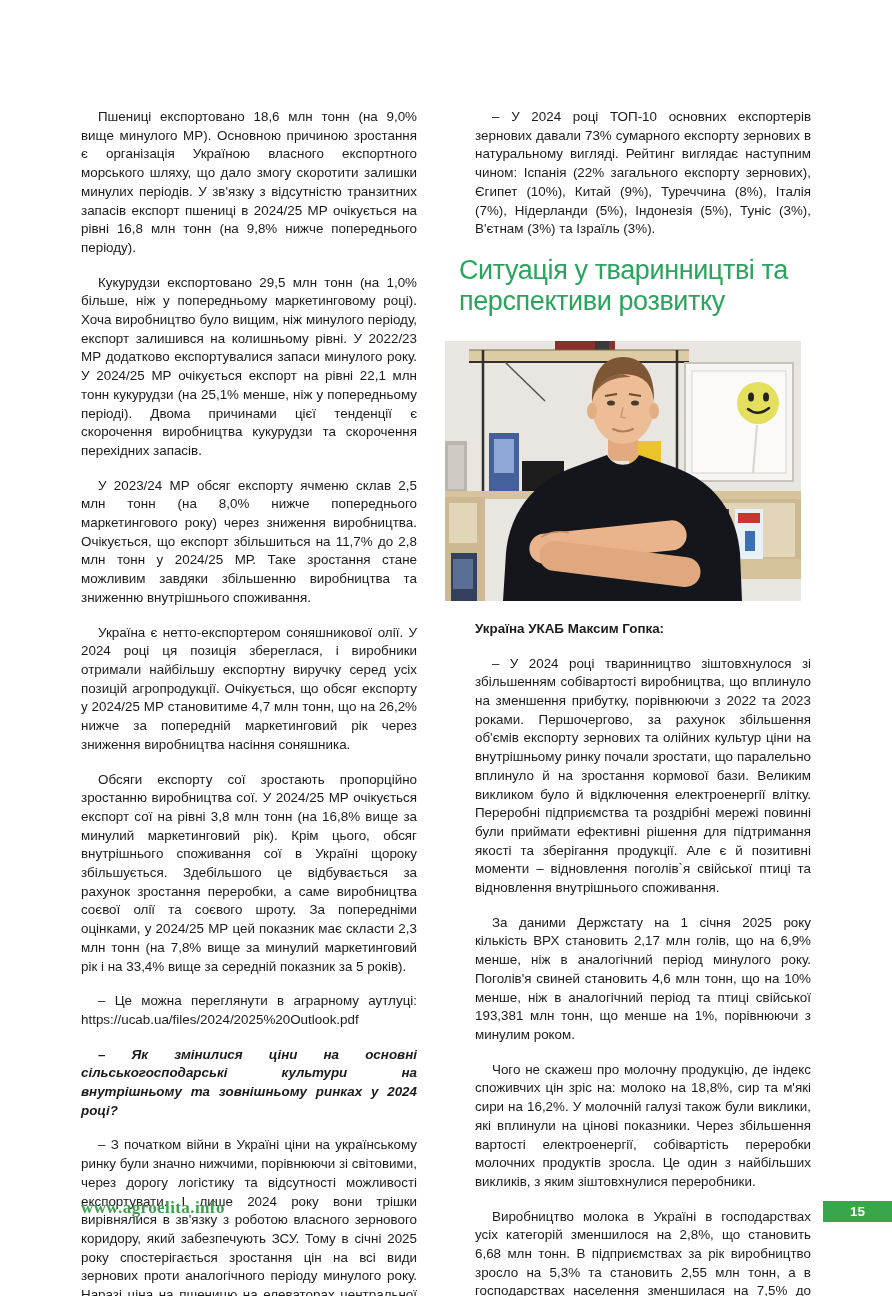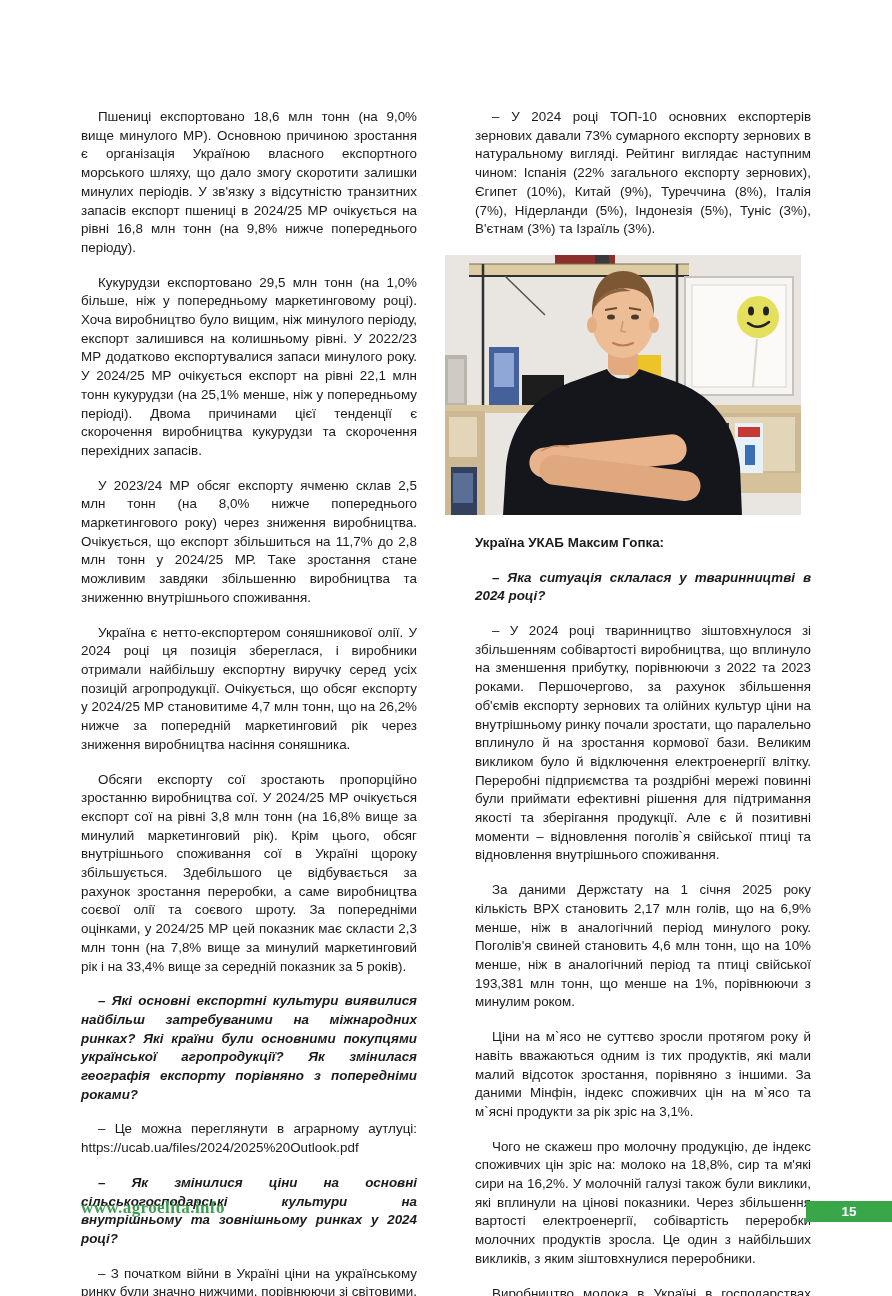--- a/index.html
+++ b/index.html
@@ -43,50 +43,50 @@
     position:absolute; left:65px; top:1198px;
     font-family:"Liberation Serif", serif;
     font-weight:700;
     font-size:17px;
     letter-spacing:0.4px;
     color:var(--footer_link_green);
     padding-left:16px;
   }
   .page-badge {
     position:absolute; right:0; top:1201px;
-    width:86px; height:21px;
+    width:69px; height:21px;
     background:var(--badge_green);
     color:#ffffff;
     font-weight:700; font-size:13.5px;
     display:flex; align-items:center; justify-content:center;
   }
 </style>
 </head>
 <body>
 
 <div class="page">
 
   <div class="columns">
 
     <div class="col">
       <p class="body">Пшениці експортовано 18,6 млн тонн (на 9,0% вище минулого МР). Основною причиною зростання є організація Україною власного експортного морського шляху, що дало змогу скоротити залишки минулих періодів. У зв'язку з відсутністю транзитних запасів експорт пшениці в 2024/25 МР очікується на рівні 16,8 млн тонн (на 9,8% нижче попереднього періоду).</p>
       <p class="body">Кукурудзи експортовано 29,5 млн тонн (на 1,0% більше, ніж у попередньому маркетинговому році). Хоча виробництво було вищим, ніж минулого періоду, експорт залишився на колишньому рівні. У 2022/23 МР додатково експортувалися запаси минулого року. У 2024/25 МР очікується експорт на рівні 22,1 млн тонн кукурудзи (на 25,1% менше, ніж у попередньому періоді). Двома причинами цієї тенденції є скорочення виробництва кукурудзи та скорочення перехідних запасів.</p>
       <p class="body">У 2023/24 МР обсяг експорту ячменю склав 2,5 млн тонн (на 8,0% нижче попереднього маркетингового року) через зниження виробництва. Очікується, що експорт збільшиться на 11,7% до 2,8 млн тонн у 2024/25 МР. Таке зростання стане можливим завдяки збільшенню виробництва та зниженню внутрішнього споживання.</p>
       <p class="body">Україна є нетто-експортером соняшникової олії. У 2024 році ця позиція збереглася, і виробники отримали найбільшу експортну виручку серед усіх позицій агропродукції. Очікується, що обсяг експорту у 2024/25 МР становитиме 4,7 млн тонн, що на 26,2% нижче за попередній маркетинговий рік через зниження виробництва насіння соняшника.</p>
       <p class="body">Обсяги експорту сої зростають пропорційно зростанню виробництва сої. У 2024/25 МР очікується експорт сої на рівні 3,8 млн тонн (на 16,8% вище за минулий маркетинговий рік). Крім цього, обсяг внутрішнього споживання сої в Україні щороку збільшується. Здебільшого це відбувається за рахунок зростання переробки, а саме виробництва соєвої олії та соєвого шроту. За попередніми оцінками, у 2024/25 МР цей показник має скласти 2,3 млн тонн (на 7,8% вище за минулий маркетинговий рік і на 33,4% вище за середній показник за 5 років).</p>
-      <p class="body q">– Які основні експортні культури виявилися найбільш затребуваними на міжнародних ринках? Які країни були основними покупцями української агропродукції? Як змінилася географія експорту порівняно з попередніми роками?</p>
       <p class="body">– Це можна переглянути в аграрному аутлуці: https://ucab.ua/files/2024/2025%20Outlook.pdf</p>
       <p class="body q">– Як змінилися ціни на основні сільськогосподарські культури на внутрішньому та зовнішньому ринках у 2024 році?</p>
       <p class="body">– З початком війни в Україні ціни на українському ринку були значно нижчими, порівнюючи зі світовими, через дорогу логістику та відсутності можливості експортувати. І лише 2024 року вони трішки вирівнялися в зв'язку з роботою власного зернового коридору, який забезпечують ЗСУ. Тому в січні 2025 року спостерігається зростання цін на всі види зернових проти аналогічного періоду минулого року. Наразі ціна на пшеницю на елеваторах центральної України знаходяться на рівні близько 193 USD/т (+73 USD/т за рік), кукурудзу – 177 USD/т (+63 USD/т за рік) та ячмінь – 166 USD/т (+87 USD/т за рік).</p>
 
     </div>
 
     <div class="col">
       <p class="body">– У 2024 році ТОП-10 основних експортерів зернових давали 73% сумарного експорту зернових в натуральному вигляді. Рейтинг виглядає наступним чином: Іспанія (22% загального експорту зернових), Єгипет (10%), Китай (9%), Туреччина (8%), Італія (7%), Нідерланди (5%), Індонезія (5%), Туніс (3%), В'єтнам (3%) та Ізраїль (3%).</p>
 
+      <h2 class="section-heading">Ситуація у тваринництві та перспективи розвитку</h2>
 
       <div class="photo-wrap">
         <svg width="356" height="260" viewBox="0 0 356 260" xmlns="http://www.w3.org/2000/svg">
 
           <rect x="0" y="0" width="356" height="260" fill="#e9e6e1"></rect>
 
           <g>
             <rect x="110" y="0" width="60" height="9" fill="#8c2f2a"></rect>
             <rect x="150" y="0" width="14" height="9" fill="#3a3a3a"></rect>
             <rect x="24" y="9" width="220" height="12" fill="#ddcba4"></rect>
@@ -150,24 +150,22 @@
             <ellipse cx="166" cy="62" rx="4" ry="2.6" fill="#4a3b2f"></ellipse>
             <ellipse cx="190" cy="62" rx="4" ry="2.6" fill="#4a3b2f"></ellipse>
             <path d="M160 55 L172 53 M184 53 L196 55" stroke="#6b4c33" stroke-width="2"></path>
             <path d="M178 66 L176 76 L181 77" stroke="#cf9a72" stroke-width="1.6" fill="none"></path>
             <path d="M168 88 Q178 93 188 88" stroke="#b97a58" stroke-width="2" fill="none" stroke-linecap="round"></path>
           </g>
         </svg>
       </div>
 
       <p class="body caption">Україна УКАБ Максим Гопка:</p>
-      <p class="body q">– Яка ситуація склалася у тваринництві в 2024 році?</p>
       <p class="body">– У 2024 році тваринництво зіштовхнулося зі збільшенням собівартості виробництва, що вплинуло на зменшення прибутку, порівнюючи з 2022 та 2023 роками. Першочергово, за рахунок збільшення об'ємів експорту зернових та олійних культур ціни на внутрішньому ринку почали зростати, що паралельно вплинуло й на зростання кормової бази. Великим викликом було й відключення електроенергії влітку. Переробні підприємства та роздрібні мережі повинні були приймати ефективні рішення для підтримання якості та зберігання продукції. Але є й позитивні моменти – відновлення поголів`я свійської птиці та відновлення внутрішнього споживання.</p>
       <p class="body">За даними Держстату на 1 січня 2025 року кількість ВРХ становить 2,17 млн голів, що на 6,9% менше, ніж в аналогічний період минулого року. Поголів'я свиней становить 4,6 млн тонн, що на 10% менше, ніж в аналогічний період та птиці свійської 193,381 млн тонн, що менше на 1%, порівнюючи з минулим роком.</p>
-      <p class="body">Ціни на м`ясо не суттєво зросли протягом року й навіть вважаються одним із тих продуктів, які мали малий відсоток зростання, порівняно з іншими. За даними Мінфін, індекс споживчих цін на м`ясо та м`ясні продукти за рік зріс на 3,1%.</p>
       <p class="body">Чого не скажеш про молочну продукцію, де індекс споживчих цін зріс на: молоко на 18,8%, сир та м'які сири на 16,2%. У молочній галузі також були виклики, які вплинули на цінові показники. Через збільшення вартості електроенергії, собівартість переробки молочних продуктів зросла. Це один з найбільших викликів, з яким зіштовхнулися переробники.</p>
       <p class="body">Виробництво молока в Україні в господарствах усіх категорій зменшилося на 2,8%, що становить 6,68 млн тонн. В підприємствах за рік виробництво зросло на 5,3% та становить 2,55 млн тонн, а в господарствах населення зменшилася на 7,5% до 3,99 млн тонн.</p>
 
     </div>
 
   </div>
 
   <span class="footer-url">www.agroelita.info</span>
   <div class="page-badge">15</div>
 

